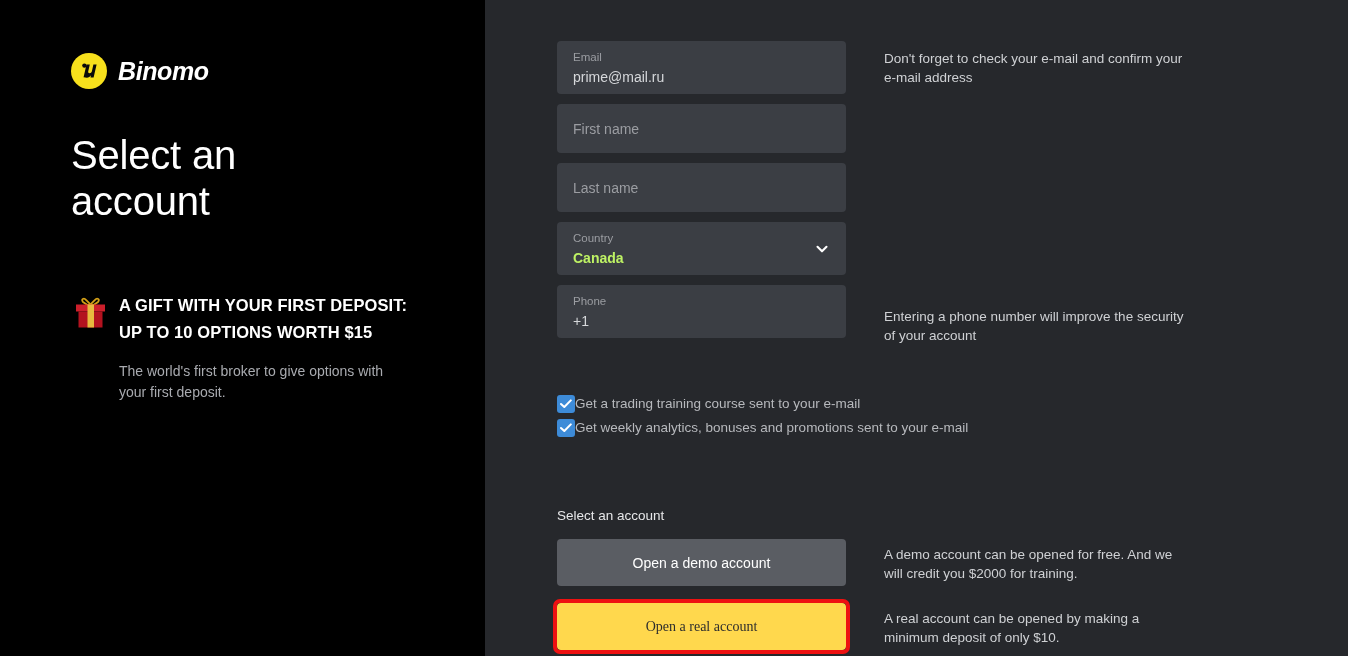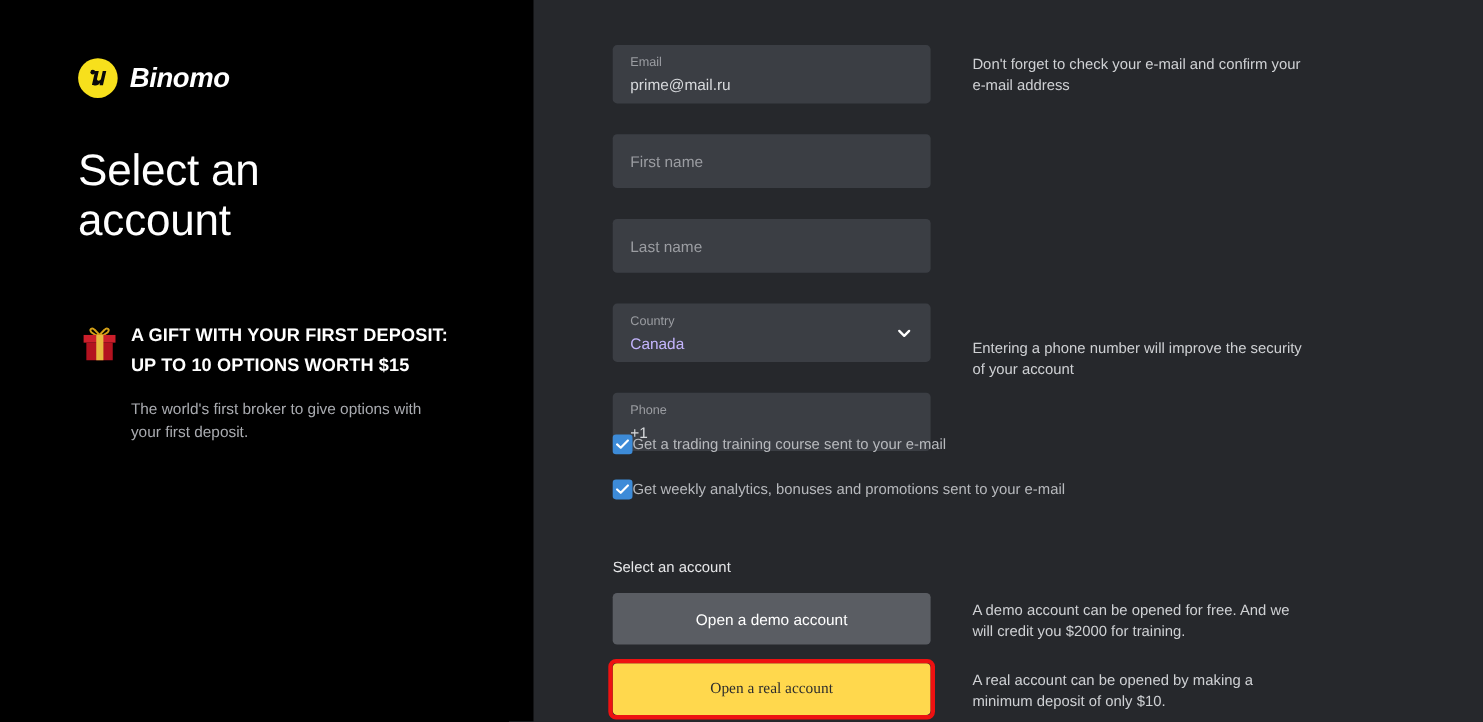--- a/index.html
+++ b/index.html
@@ -104,41 +104,41 @@
     left: 557px;
     top: 0;
     width: 290px;
   }
 
   .field {
     position: relative;
     width: 289px;
     background: #3b3e44;
     border-radius: 4px;
-    margin-bottom: 28px;
+    margin-bottom: 10px;
   }
   .field.filled { height: 53px; }
   .field.empty  { height: 49px; }
   .field.select { height: 53px; }
 
   .field-label {
     position: absolute;
     left: 16px;
     top: 9px;
     color: #9b9da2;
     font-size: 11.5px;
     line-height: 14px;
   }
   .field-value {
     position: absolute;
     left: 16px;
     top: 27px;
-    color: #c4b5fd;
+    color: #bef264;
     font-size: 14px;
-    font-weight: normal;
+    font-weight: bold;
     line-height: 18px;
   }
   .field-value.light { font-weight: 400; color: #d6d8db; }
   .field-placeholder {
     position: absolute;
     left: 16px;
     top: 16px;
     color: #9b9da2;
     font-size: 14px;
     line-height: 18px;
@@ -152,21 +152,21 @@
   }
 
   
   .check-row {
     position: absolute;
     display: flex;
     align-items: flex-start;
     gap: 0;
   }
   .check-row-1 { left: 557px; top: 395px; }
-  .check-row-2 { left: 557px; top: 436px; }
+  .check-row-2 { left: 557px; top: 419px; }
 
   .checkbox {
     width: 18px;
     height: 18px;
     border-radius: 3px;
     background: #3d8bd8;
     flex: none;
     position: relative;
     margin-top: 0px;
   }

